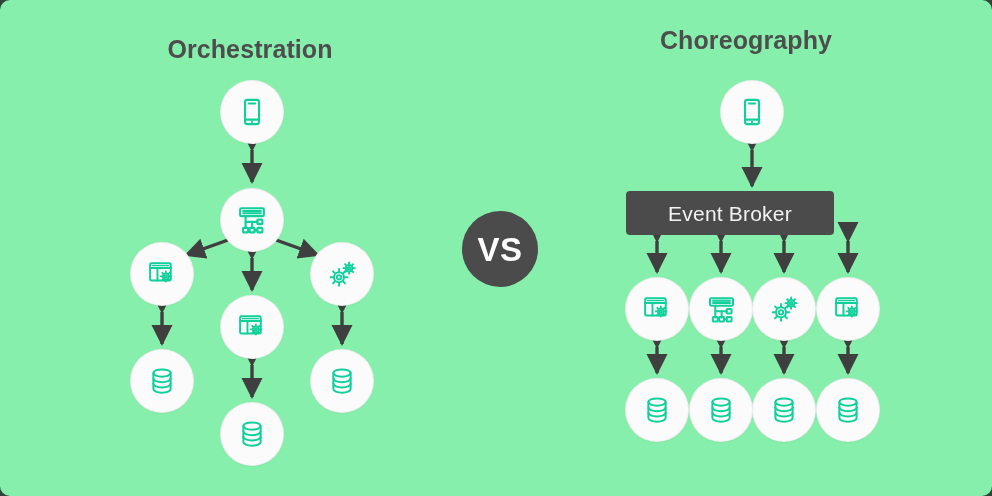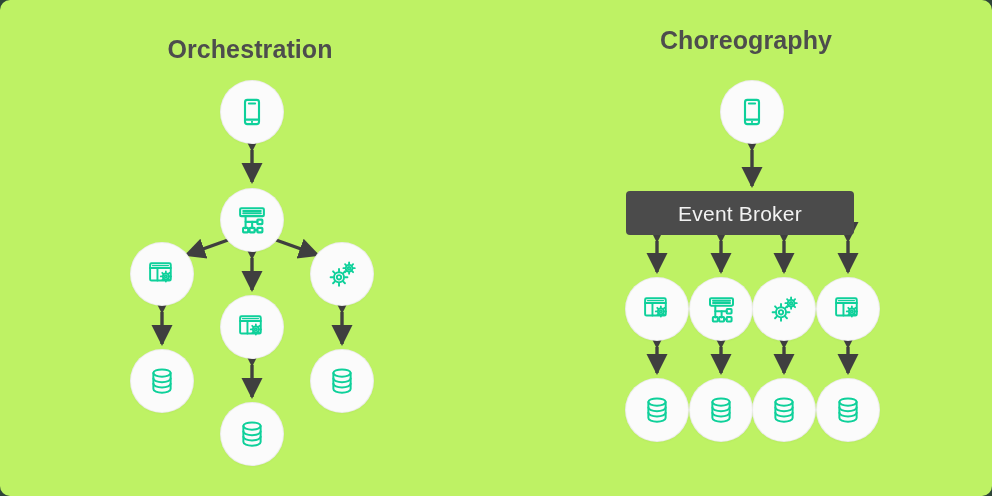--- a/index.html
+++ b/index.html
@@ -10,21 +10,21 @@
   body {
     width: 992px;
     height: 496px;
     overflow: hidden;
     font-family: "Liberation Sans", sans-serif;
   }
   .canvas {
     position: relative;
     width: 992px;
     height: 496px;
-    background: #bef264;
+    background: #86efac;
     border-radius: 10px;
     overflow: hidden;
   }
 
   
   .title {
     position: absolute;
     font-size: 25px;
     font-weight: 600;
     color: #4d4d4d;
@@ -74,21 +74,21 @@
     font-weight: 600;
     letter-spacing: 0.5px;
     line-height: 1;
   }
 
   
   #event-broker {
     position: absolute;
     left: 626px;
     top: 191px;
-    width: 228px;
+    width: 208px;
     height: 44px;
     background: #4b4b4b;
     border-radius: 4px;
     display: flex;
     align-items: center;
     justify-content: center;
     text-align: right;
   }
   #event-broker .broker-label {
     color: #f2f2f2;
@@ -256,20 +256,23 @@
     <span>
       <svg width="30" height="30" viewBox="0 0 24 24" fill="none" stroke="#0ed09a" stroke-width="1.6" stroke-linecap="round" stroke-linejoin="round">
         <ellipse cx="12" cy="5.6" rx="6.9" ry="2.9"></ellipse>
         <path d="M5.1 5.6 L5.1 18.4 C5.1 20.0 8.2 21.3 12 21.3 C15.8 21.3 18.9 20.0 18.9 18.4 L18.9 5.6"></path>
         <path d="M5.1 10.0 C5.1 11.6 8.2 12.9 12 12.9 C15.8 12.9 18.9 11.6 18.9 10.0"></path>
         <path d="M5.1 14.2 C5.1 15.8 8.2 17.1 12 17.1 C15.8 17.1 18.9 15.8 18.9 14.2"></path>
       </svg>
     </span>
   </div>
 
+  <div id="vs-badge">
+    <span class="vs-text">VS</span>
+  </div>
 
   <div class="node" style="left:721px;top:81px;width:62px;height:62px;">
     <span>
       <svg width="30" height="30" viewBox="0 0 24 24" fill="none" stroke="#0ed09a" stroke-width="1.7" stroke-linecap="round" stroke-linejoin="round">
         <rect x="6.4" y="2.3" width="11.2" height="19.4" rx="1.9"></rect>
         <rect x="8.7" y="4.3" width="6.6" height="1.6" rx="0.8" fill="#0ed09a" stroke="none"></rect>
         <line x1="6.4" y1="18.1" x2="17.6" y2="18.1"></line>
         <circle cx="12" cy="19.9" r="0.85" fill="#0ed09a" stroke="none"></circle>
       </svg>
     </span>

